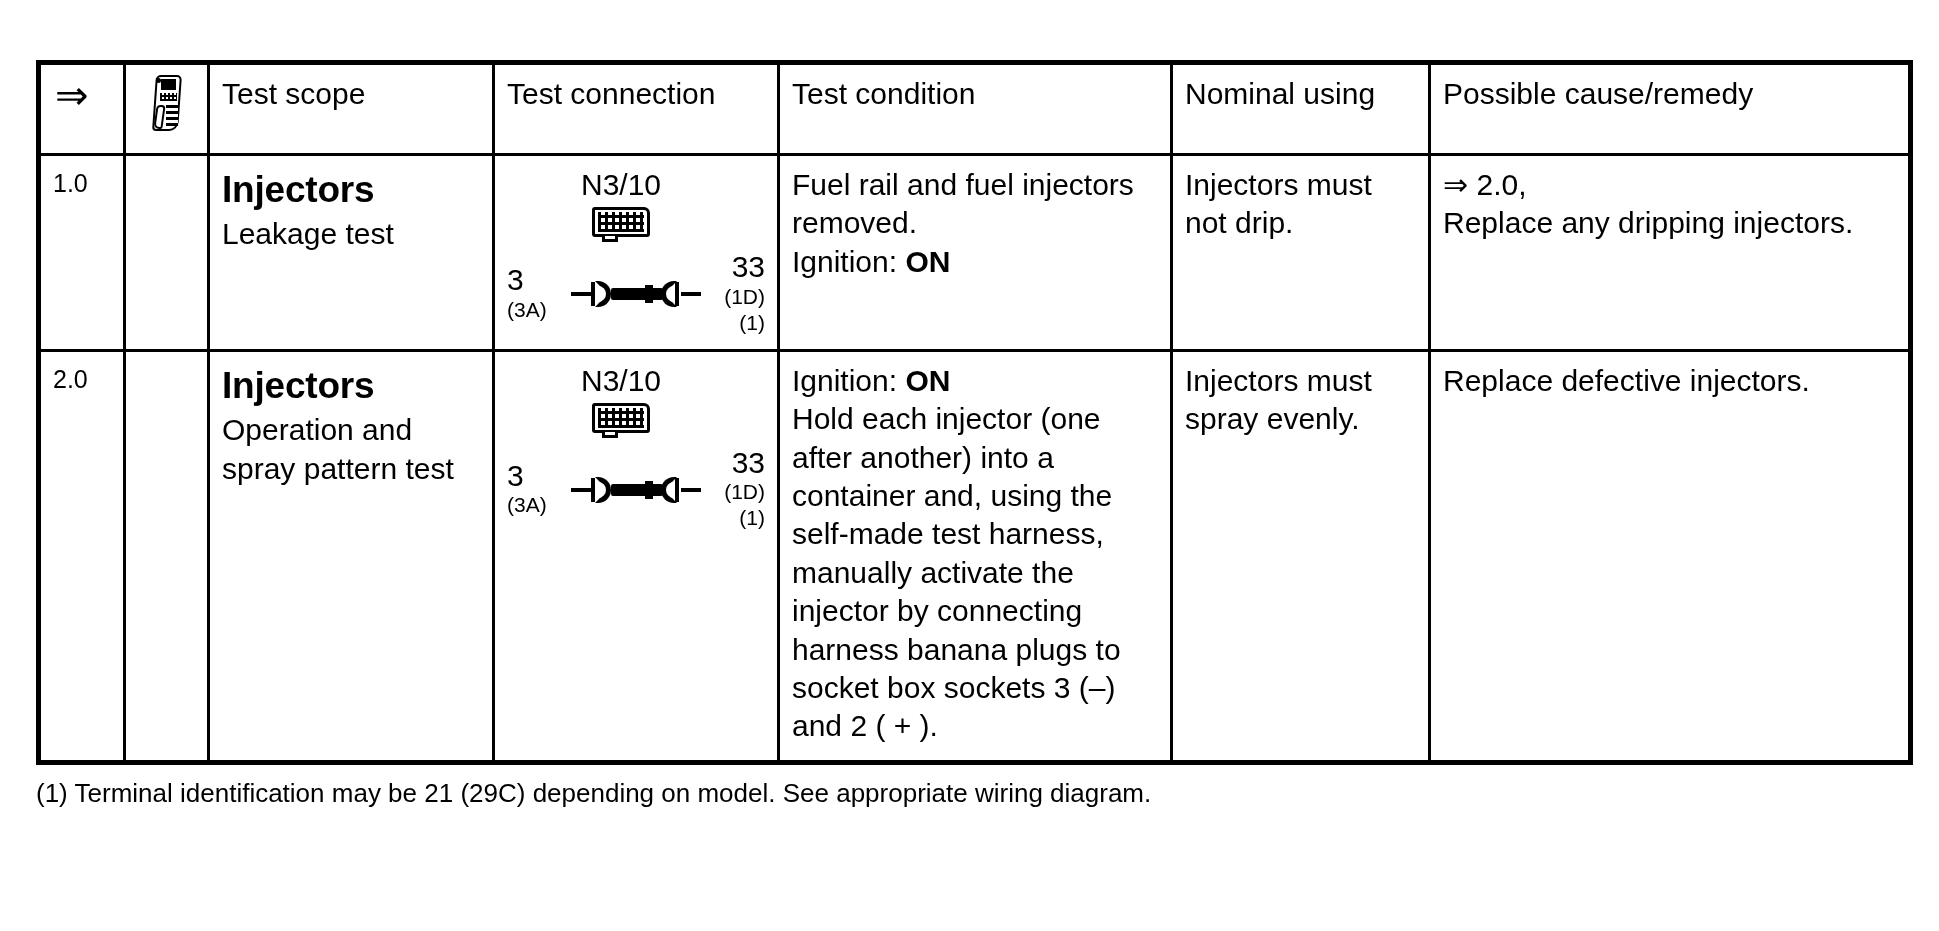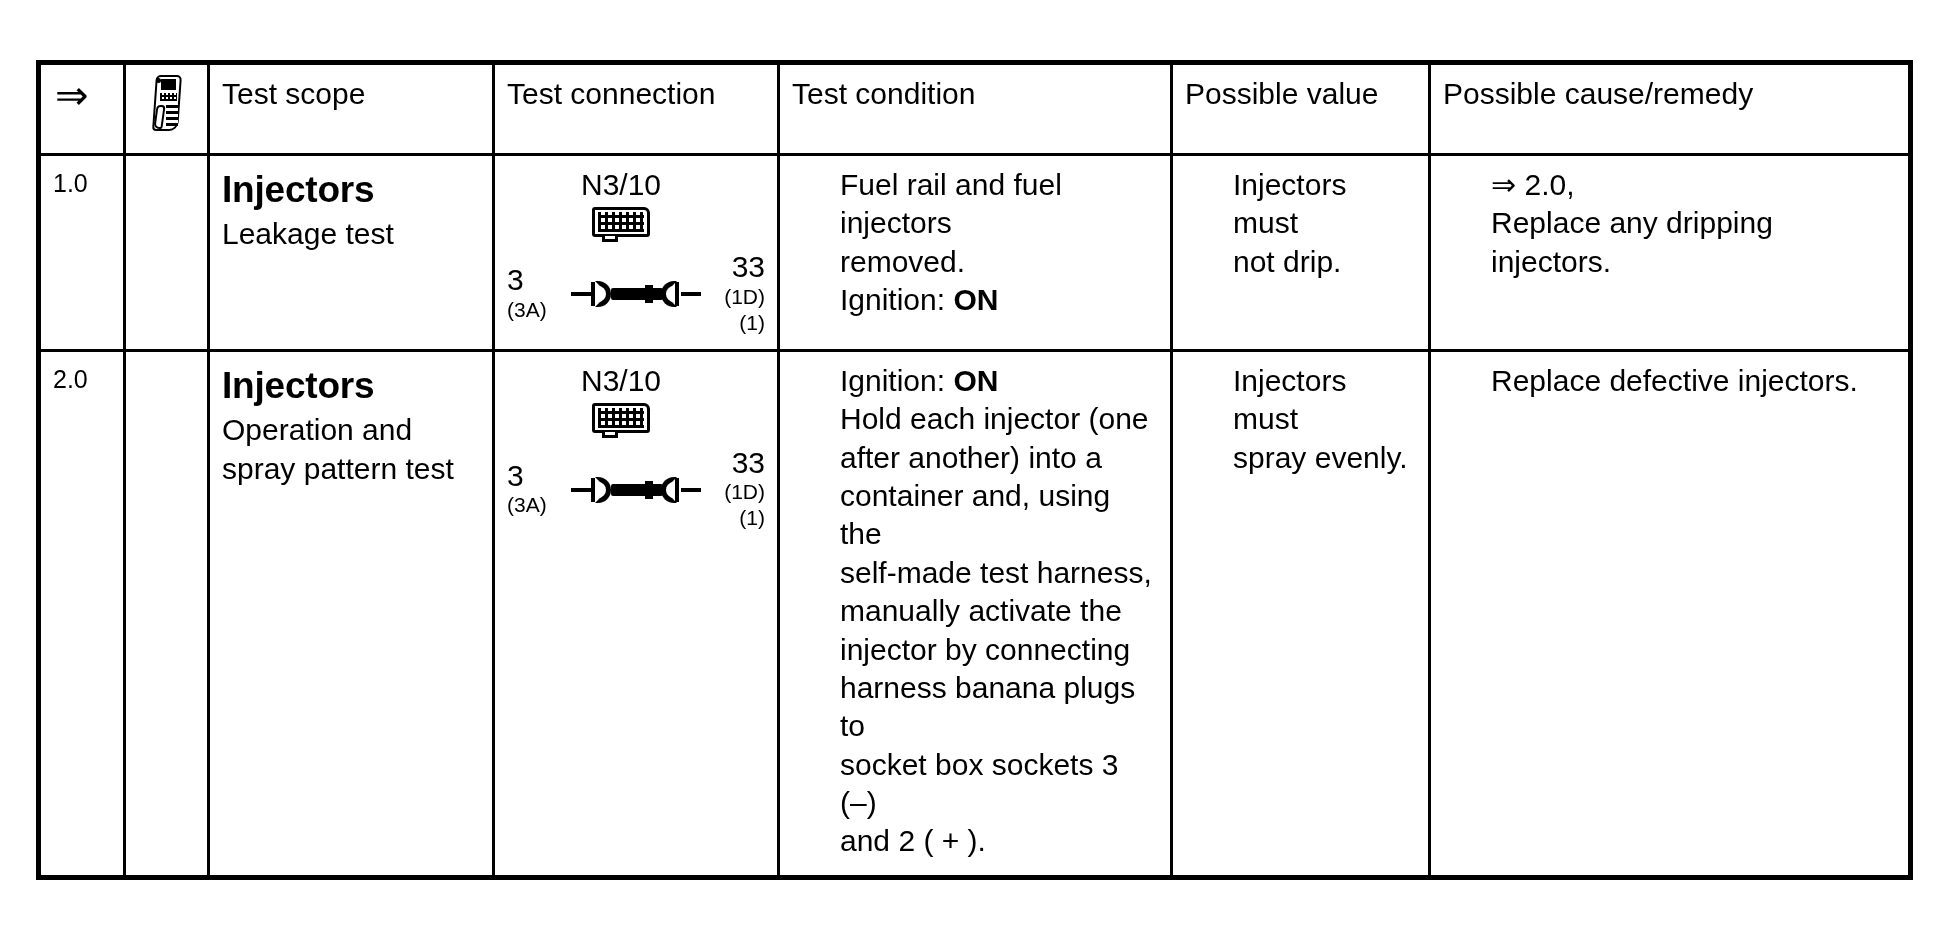--- a/index.html
+++ b/index.html
@@ -285,21 +285,21 @@
     border-radius: 16px 0 0 16px;
   }
   .plug-sym .bar-r {
     position: absolute;
     left: 104px; top: 4px;
     width: 4px; height: 24px;
     background: #000;
   }
 
   
-  .para { font-size: 30px; line-height: 1.28; margin-left: 48px; }
+  .para { font-size: 30px; line-height: 1.28; }
   .para + .para { margin-top: 0; }
 
   .arrow-inline { font-size: 30px; }
 
   
   .footnote {
     margin-top: 12px;
     font-size: 26px;
     line-height: 1.3;
     letter-spacing: 0px;
@@ -340,21 +340,21 @@
             <span class="star"></span>
             <span class="screen"></span>
             <span class="grid"></span>
             <span class="probe"></span>
             <span class="keys"></span>
           </span>
         </th>
         <th>Test scope</th>
         <th>Test connection</th>
         <th>Test condition</th>
-        <th>Possible value</th>
+        <th>Nominal using</th>
         <th>Possible cause/remedy</th>
       </tr>
     </thead>
 
     <tbody>
 
       <tr>
         <td>
           <div class="num">1.0</div>
         </td>
@@ -489,14 +489,15 @@
         </td>
 
         <td>
           <div class="para">Replace defective injectors.</div>
         </td>
       </tr>
 
     </tbody>
   </table>
 
+  <div class="footnote">(1) Terminal identification may be 21 (29C) depending on model. See appropriate wiring diagram.</div>
 
 </div>
 
 </body></html>

